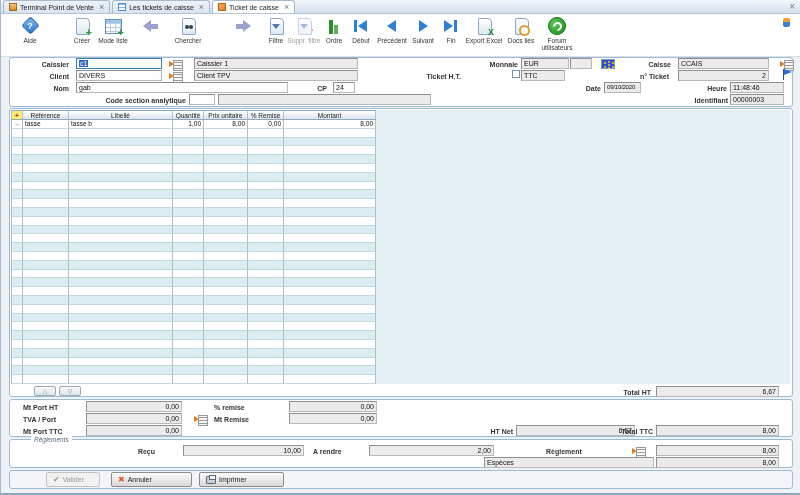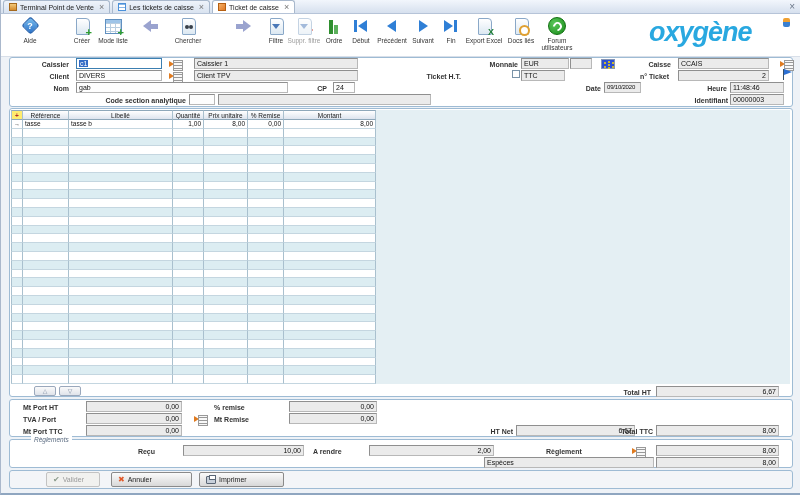--- a/index.html
+++ b/index.html
@@ -226,21 +226,20 @@
       </div>
       <div class="tb-item" data-name="toolbar-docs-button" style="left: 501px;">
         <span class="tb-ico tb-docs" data-name="docs-icon"></span>
         <span class="tb-label" data-name="toolbar-label">Docs liés</span>
       </div>
       <div class="tb-item" data-name="toolbar-forum-button" style="left: 537px;">
         <span class="tb-ico tb-forum" data-name="forum-icon"></span>
         <span class="tb-label" data-name="toolbar-label">Forum utilisateurs</span>
       </div>
     </div>
-  <div class="logo" data-name="oxygene-logo">oxygène</div>
   <span class="mascot" style="left:782px; top:18px; position:absolute;" data-name="logo-mascot-icon"></span>
 
   <div class="panel" style="left:8px; top:57px; width:784px; height:50px;" data-name="ticket-header-panel"></div>
   <div class="lbl r" style="left:14px; top:60px; width:54px;" data-name="caissier-label">Caissier</div>
   <div class="fld focus" style="left:75px; top:58px; width:86px;" data-name="caissier-input"><span class="sel" data-name="caissier-selected-text">c1</span></div>
   <span class="lookup" style="left:168px; top:60px;" data-name="caissier-lookup-icon"></span>
   <div class="fld" style="left:193px; top:58px; width:164px;" data-name="caissier-display">Caissier 1</div>
 
   <div class="lbl r" style="left:14px; top:72px; width:54px;" data-name="client-label">Client</div>
   <div class="fld white" style="left:75px; top:70px; width:86px;" data-name="client-input">DIVERS</div>

